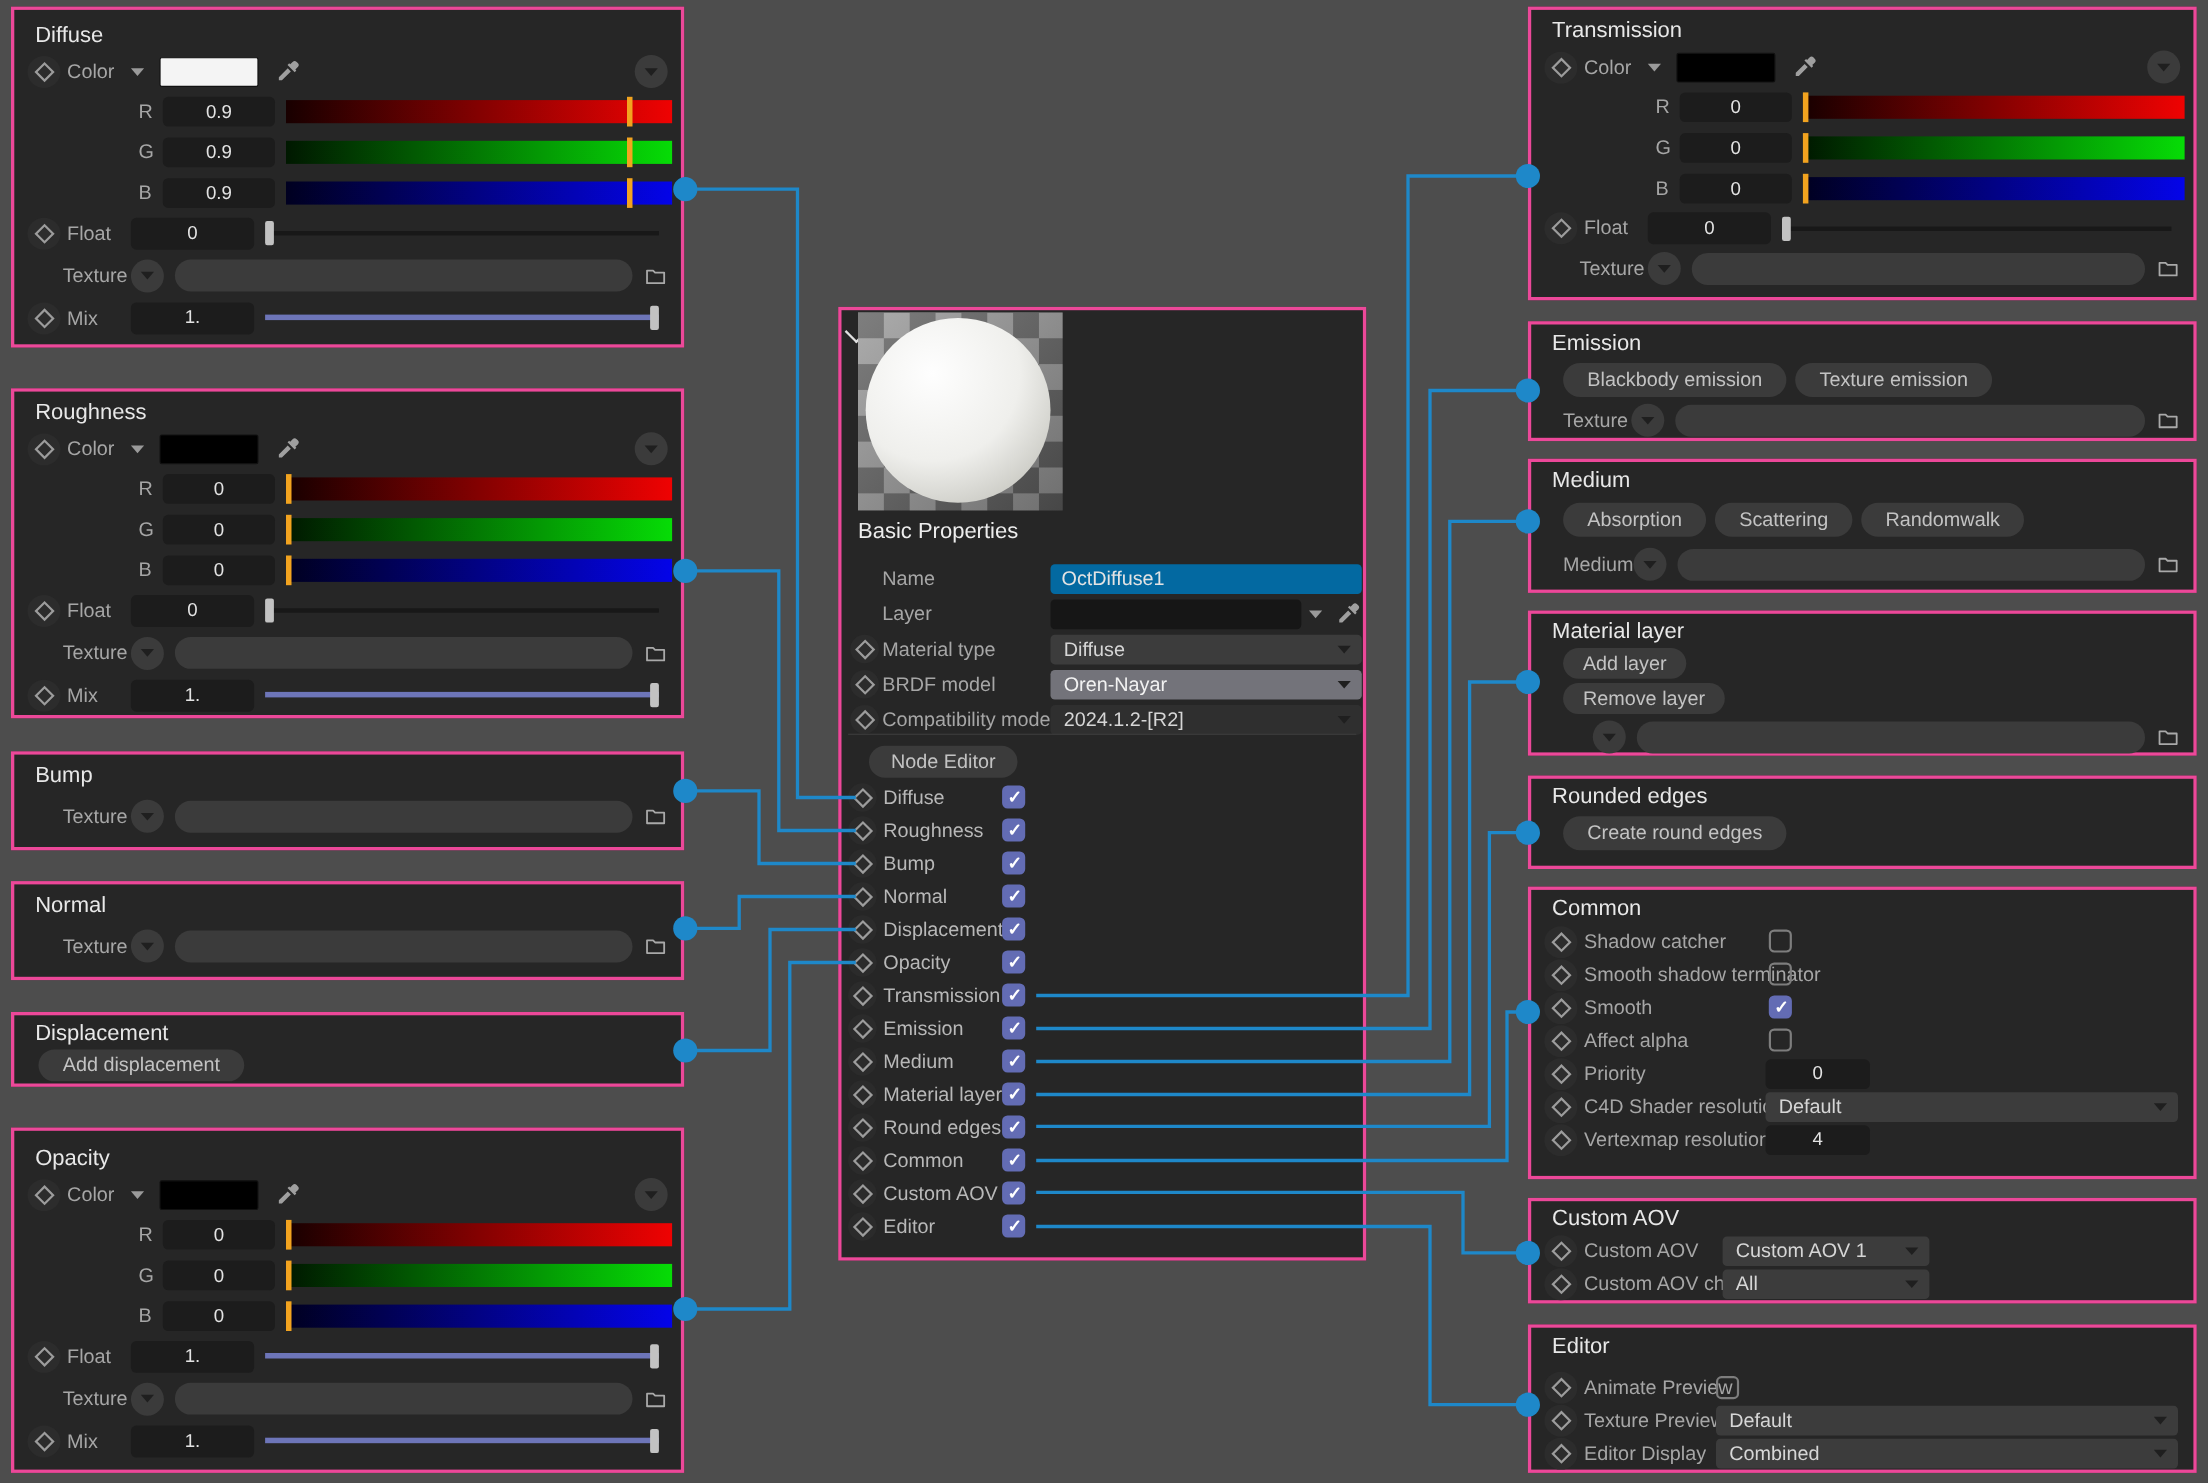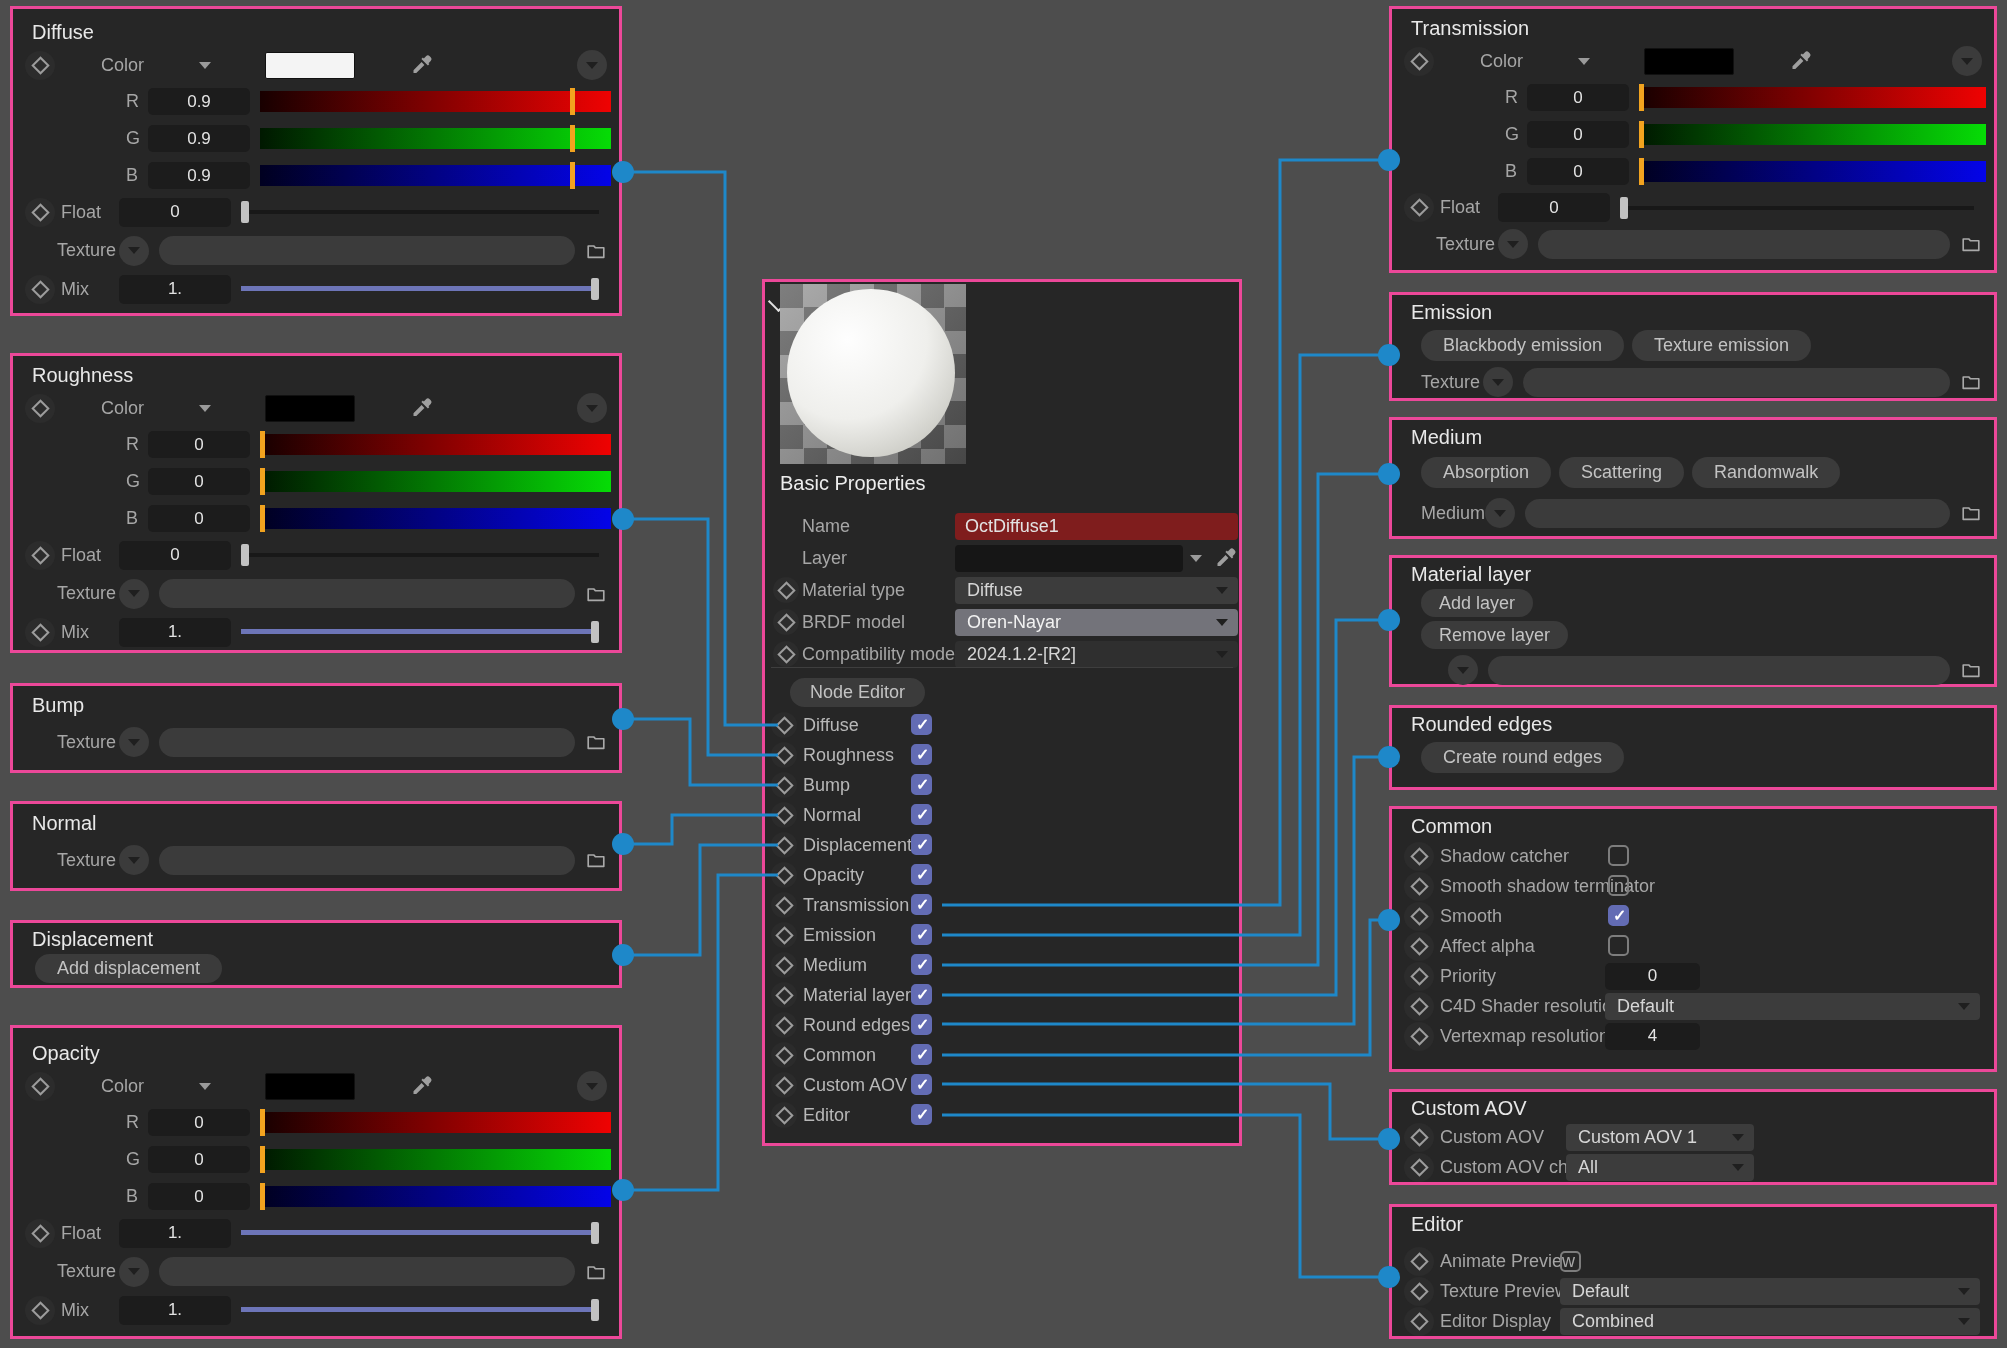--- a/index.html
+++ b/index.html
@@ -17,21 +17,21 @@
   .car{width:0;height:0;border-left:6px solid transparent;border-right:6px solid transparent;
        border-top:7px solid #9a9a9a;display:inline-block;}
   .car.dark{border-top-color:#1f1f1f;}
   .swatch{width:90px;height:27px;border-radius:2px;margin-left:14px;border:1px solid #111;box-sizing:border-box;}
   .eyed{margin-left:14px;display:flex;align-items:center;}
   .ic{width:24px;height:24px;}
   .ic.small{width:22px;height:22px;}
   .flex1{flex:1;}
   .cbtn{width:30px;height:30px;border-radius:50%;background:#3b3b3b;display:flex;align-items:center;
         justify-content:center;flex:0 0 30px;}
-  .crow{padding:0 12px;height:36px;gap:40px;}
+  .crow{padding:0 12px;height:36px;}
   .rgbrow{padding-left:113px;height:37px;}
   .rgl{flex:0 0 22px;font-size:18px;color:#a6a6a6;}
   .vbox{background:#1c1c1c;border-radius:5px;height:27px;flex:0 0 102px;display:flex;align-items:center;
         justify-content:center;font-size:17px;color:#e3e3e3;}
   .vbox.wide{flex:0 0 112px;height:29px;}
   .grad{flex:1;height:21px;position:relative;margin-left:10px;margin-right:8px;}
   .g-red{background:linear-gradient(90deg,#180000,#ef0202);}
   .g-green{background:linear-gradient(90deg,#001800,#06dc06);}
   .g-blue{background:linear-gradient(90deg,#000020,#0404e8);}
   .mark{position:absolute;top:-3px;width:5px;height:27px;background:#f2a31f;display:block;}
@@ -63,21 +63,21 @@
       background-size:100% 100%,47px 47px;position:absolute;overflow:hidden;}
   .sphere{position:absolute;left:7px;top:5px;width:168px;height:168px;border-radius:50%;
       background:radial-gradient(circle at 36% 30%,#fefefe,#efefec 50%,#cfcfc9 78%,#9a9a92 98%);}
   .chev{width:13px;height:13px;border-left:2.5px solid #e0e0e0;border-bottom:2.5px solid #e0e0e0;
         transform:rotate(-45deg);display:block;}
   .fieldrow{display:flex;align-items:center;height:32px;position:relative;}
   .fieldrow .dw2{position:absolute;left:8px;width:26px;height:26px;border-radius:50%;background:#2c2c2c;
         display:flex;align-items:center;justify-content:center;}
   .fieldrow .flab{position:absolute;left:37px;font-size:18px;color:#a6a6a6;white-space:nowrap;}
   .fctrl{position:absolute;left:190px;width:283px;box-sizing:border-box;}
-  .inputbox{background:#7f1d1d;border-radius:4px;height:27px;display:flex;align-items:center;
+  .inputbox{background:#0369a1;border-radius:4px;height:27px;display:flex;align-items:center;
         padding:0 10px;font-size:18px;color:#e3e3e3;}
   .sel{background:#3c3c3c;border-radius:4px;height:27px;display:flex;align-items:center;
        padding:0 12px;font-size:18px;color:#d6d6d6;position:relative;box-sizing:border-box;}
   .sel .car{position:absolute;right:10px;top:10px;}
   .sel.hl2{background:#73737a;color:#f2f2f2;}
   .sel.darksel{background:#2f2f2f;}
   .divider{position:absolute;left:6px;right:6px;height:1px;background:#3e3e3e;}
   .chrow{position:relative;height:30px;display:flex;align-items:center;padding-left:6px;}
   .chrow .dw{flex:0 0 26px;width:26px;height:26px;margin-right:6px;background:#2b2b2b;}
   .chrow .lbl{font-size:18px;color:#b8b8b8;}

